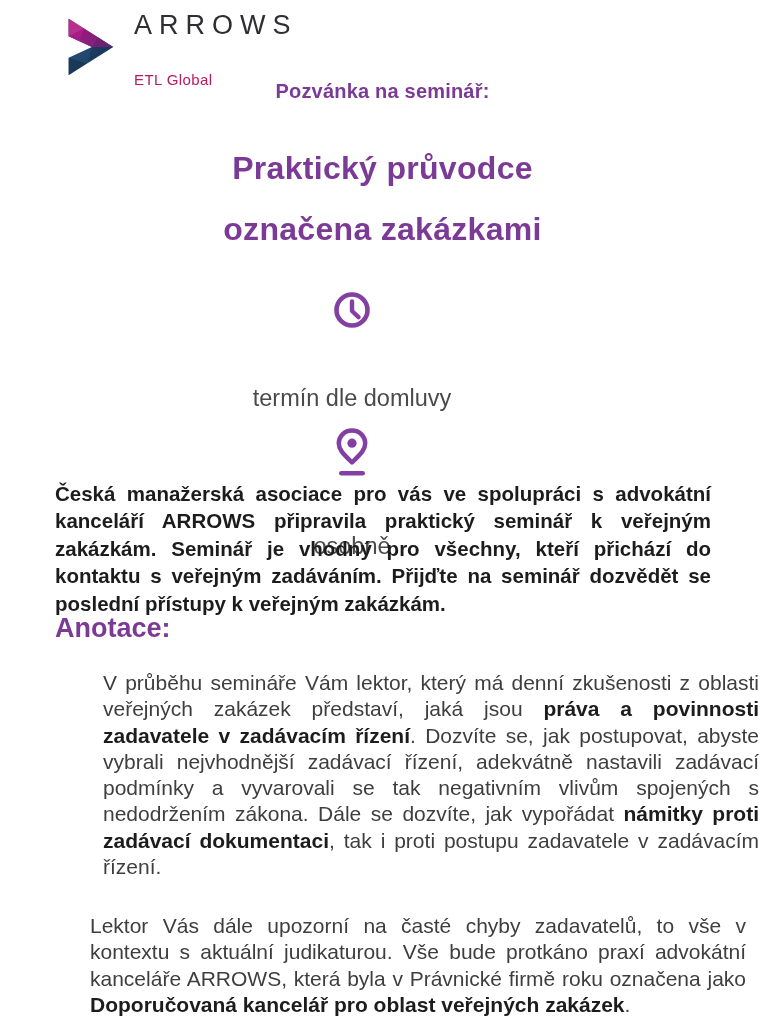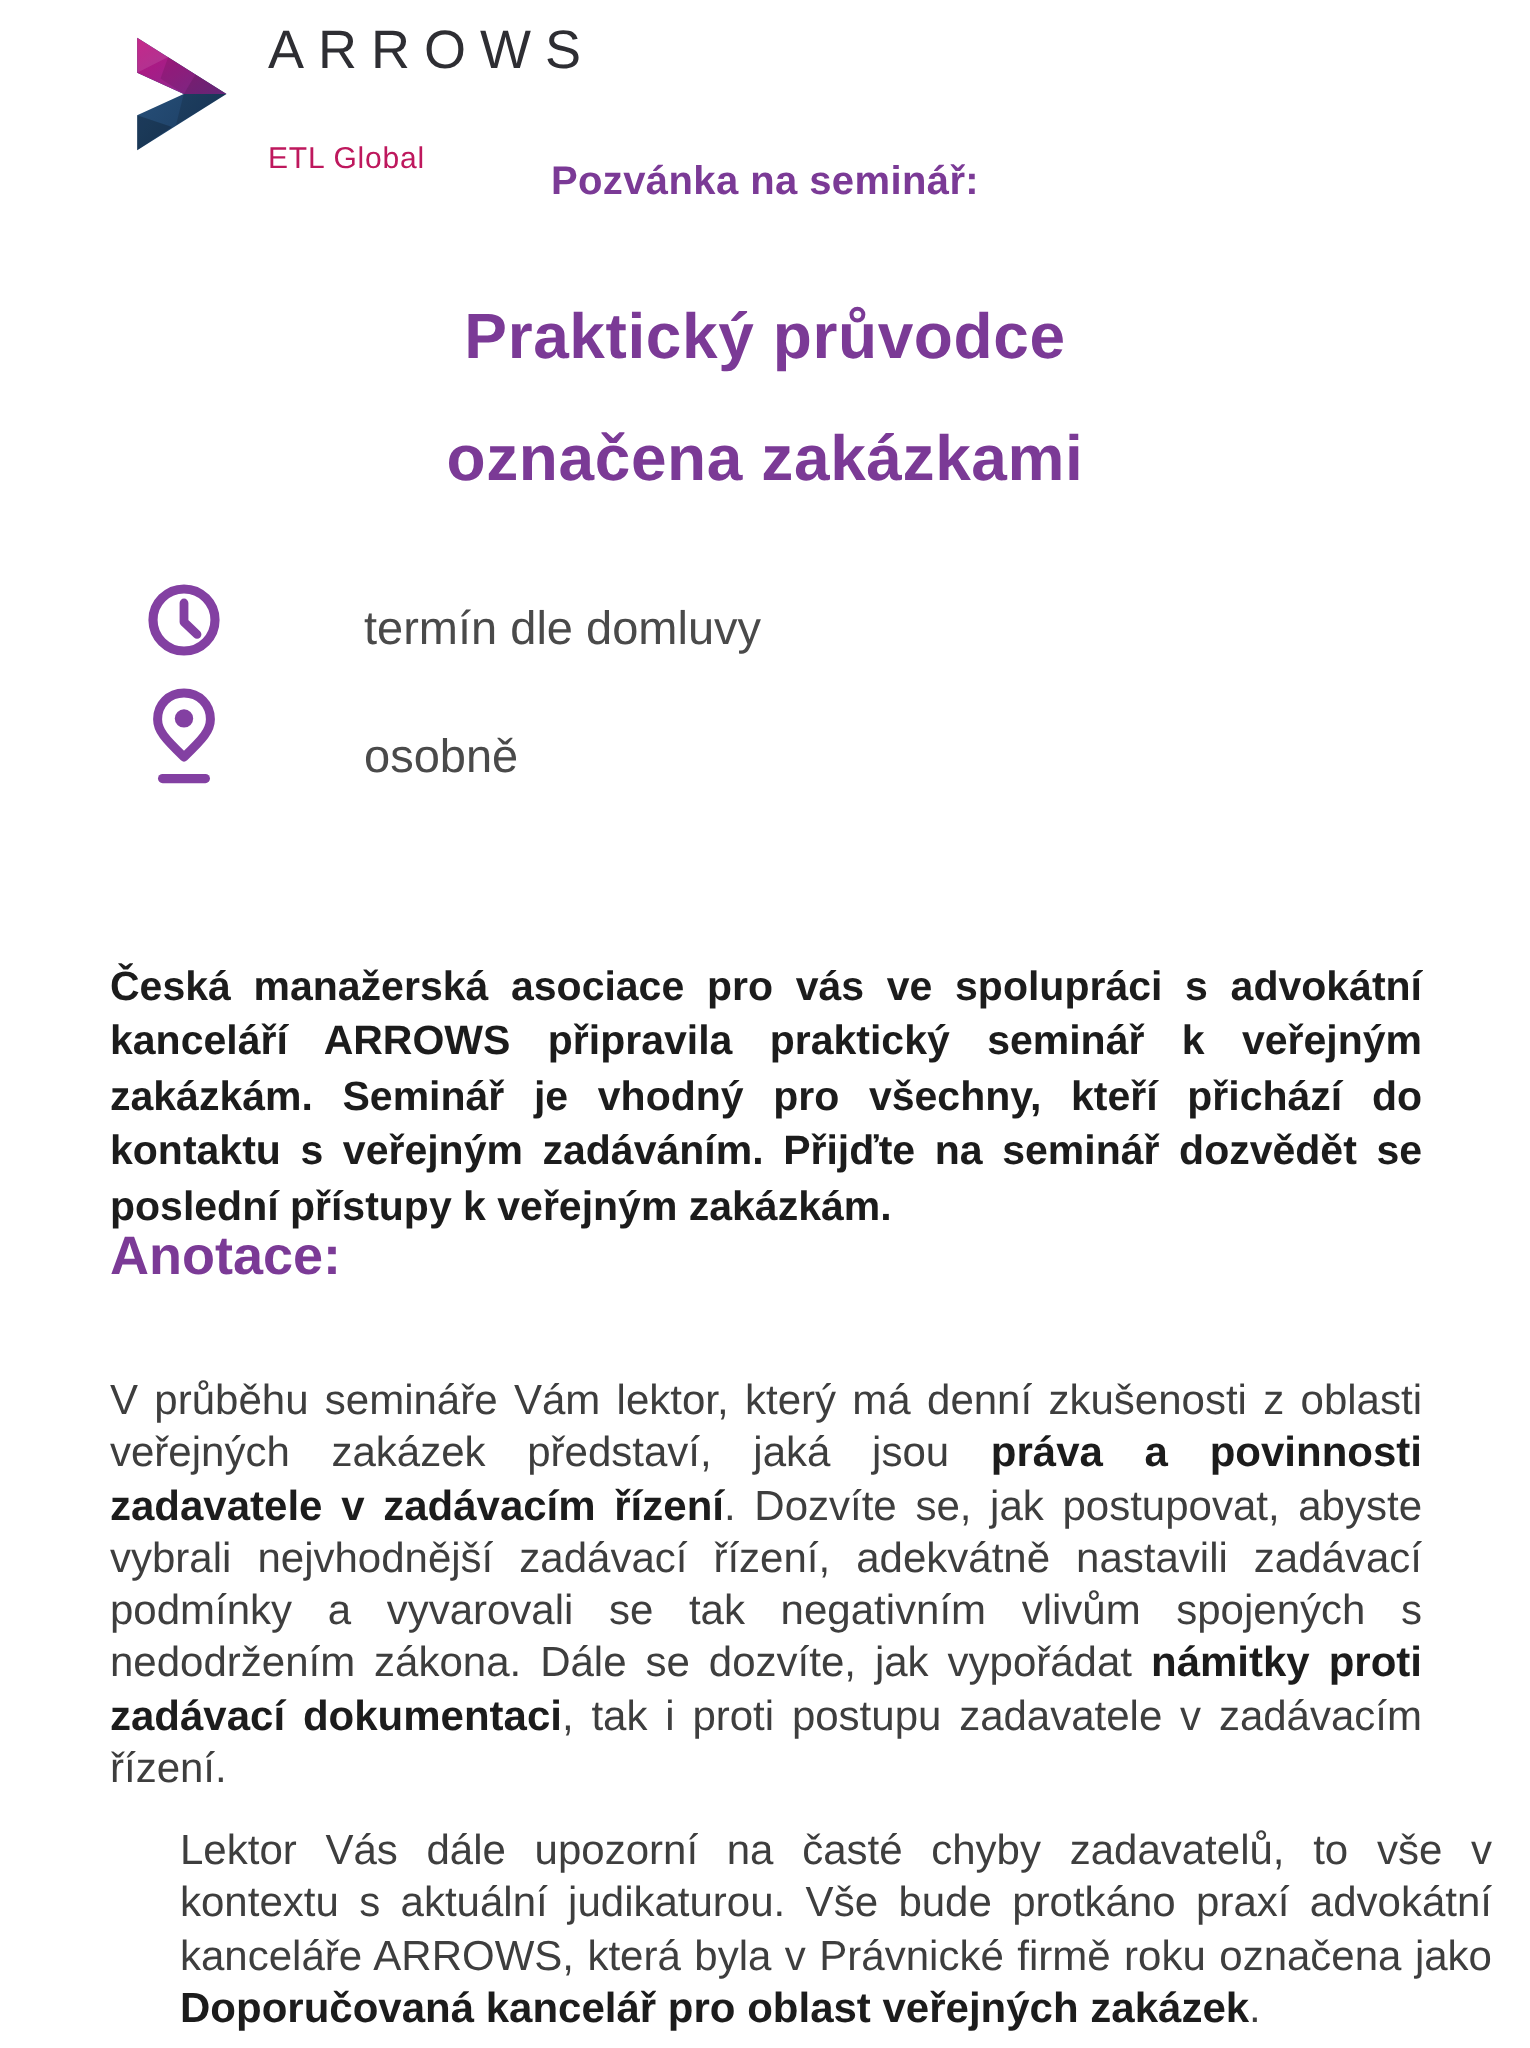--- a/index.html
+++ b/index.html
@@ -27,42 +27,42 @@
     position:absolute;left:0;top:80px;width:100%;text-align:center;
     color:var(--accent);font-size:20px;font-weight:800;letter-spacing:0.2px;
   }
   .title{
     position:absolute;left:12px;top:138px;width:741px;text-align:center;
     color:var(--accent);font-size:32px;font-weight:800;line-height:61px;letter-spacing:0.3px;
   }
 
   
   .details{position:absolute;left:72px;top:290px;width:560px;}
-  .detail-row{display:flex;align-items:flex-end;gap:70px;}
+  .detail-row{display:flex;align-items:center;gap:52px;flex-direction:column;}
   .detail-row + .detail-row{margin-top:12px;}
   .detail-icon{width:40px;flex:0 0 40px;display:flex;justify-content:center;}
   .detail-text{font-size:23.5px;color:#4a4a4a;line-height:31px;padding-top:1px;}
 
   
   .intro{
     position:absolute;left:55px;top:459px;width:656px;
     font-size:20.5px;line-height:27.5px;font-weight:700;color:var(--bold-text);
     text-align:justify;
   }
   .anotace-heading{
     position:absolute;left:55px;top:613px;
     color:var(--accent);font-size:27px;font-weight:700;
   }
   .body-par{
     position:absolute;left:55px;width:656px;
     font-size:21px;line-height:26.3px;color:var(--body-text);
     text-align:justify;
   }
   .body-par b{color:var(--bold-text);}
-  #paragraph1{top:667px;}
+  #paragraph1{top:649px;margin-left:48px;}
   #paragraph2{top:892px;margin-left:35px;}
 </style>
 </head>
 <body>
 
 <div class="page">
 
   <div class="logo-row">
     <svg class="logo-mark" viewBox="0 0 68 68" aria-hidden="true">
       <defs>

